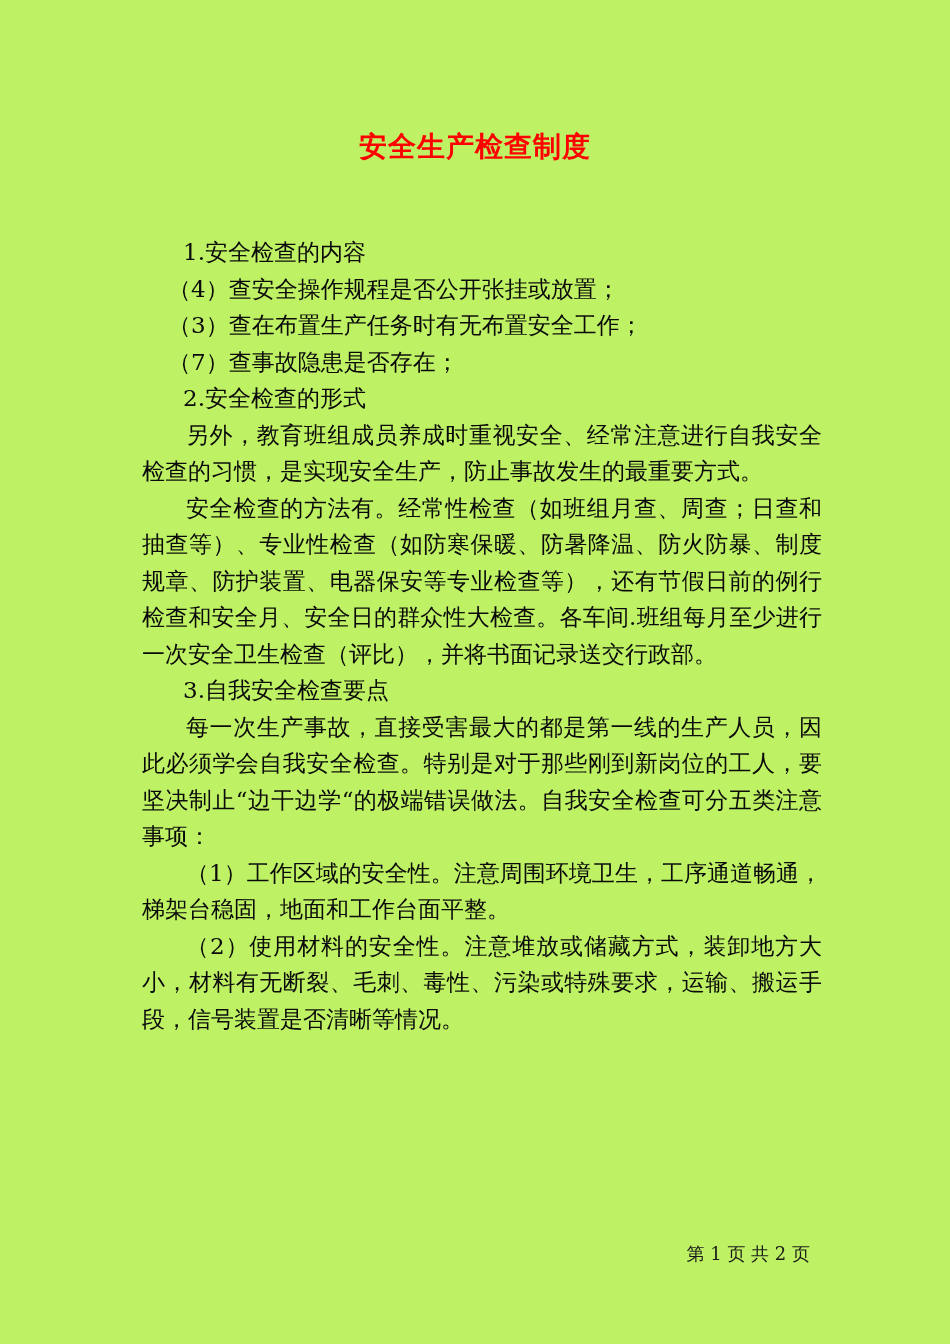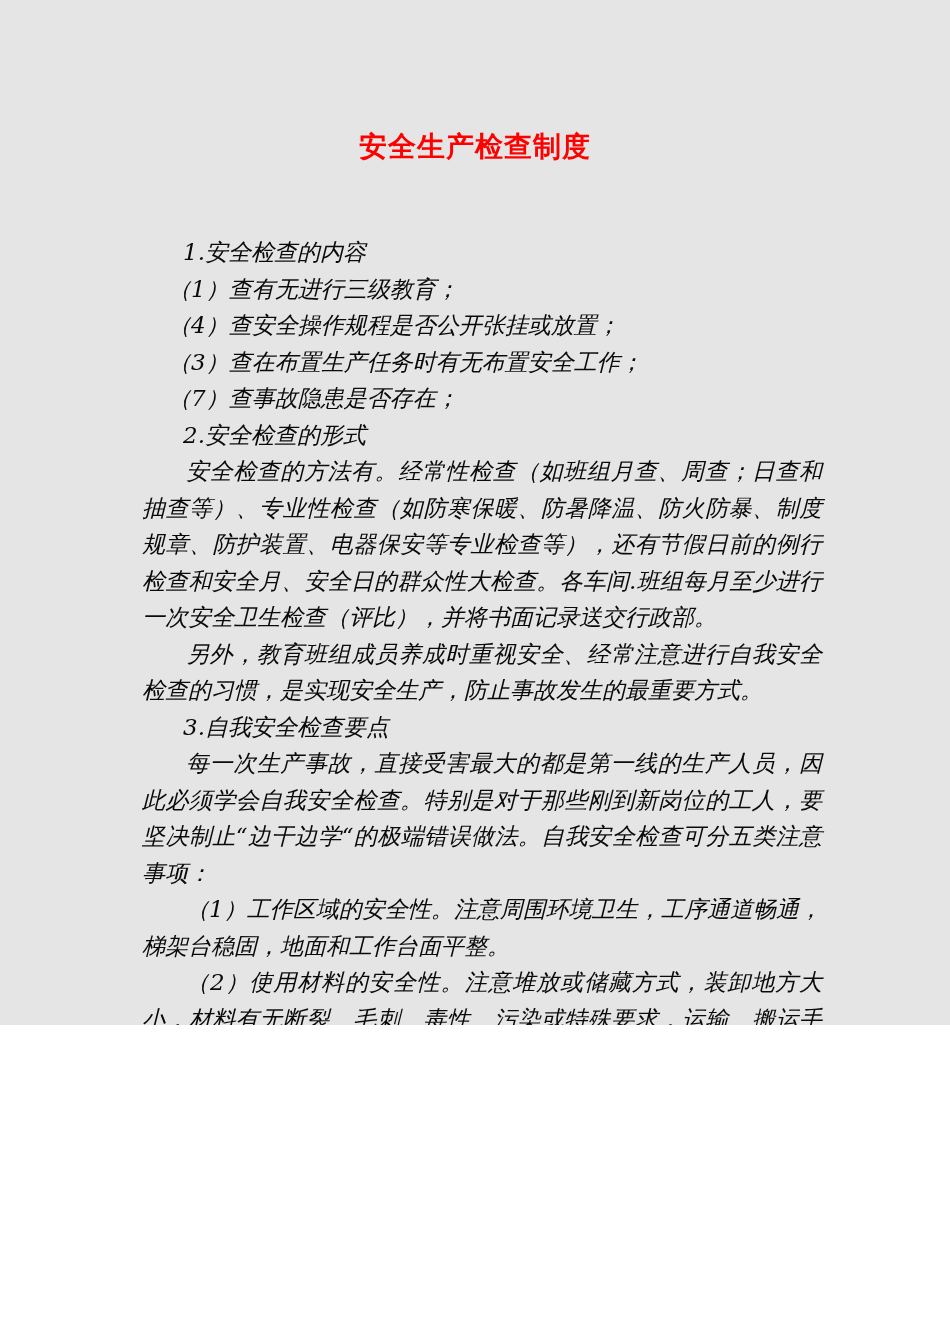--- a/index.html
+++ b/index.html
@@ -1,21 +1,21 @@
 <!DOCTYPE html>
 <html><head>
 <meta charset="utf-8">
 <style>
   * { box-sizing: border-box; }
   html, body { margin: 0; padding: 0; background: #ffffff; }
   .page {
     position: relative;
     width: 950px;
-    height: 1025px;
-    background: #e5e5e5;
+    height: 1344px;
+    background: #bef264;
     overflow: hidden;
     font-family: "DejaVu Serif", "Liberation Serif", serif;
     color: #000000;
   }
   .doc-title {
     position: absolute;
     top: 128px;
     left: 0;
     width: 100%;
     text-align: center;
@@ -27,21 +27,21 @@
   .body-text {
     position: absolute;
     left: 142px;
     top: 234px;
     width: 680px;
     font-size: 23px;
     line-height: 36.5px;
     text-align: justify;
     color: #0a0a0a;
   }
-  .para { margin: 0; padding: 0; font-style: italic; }
+  .para { margin: 0; padding: 0; }
   .para[data-style="heading"]   { text-indent: 41px; }
   .para[data-style="list-item"] { text-indent: 26px; }
   .para[data-style="paragraph"] { text-indent: 44px; }
   .page-footer {
     position: absolute;
     top: 1245px;
     left: 142px;
     width: 668px;
     text-align: right;
     font-size: 18px;
@@ -51,27 +51,26 @@
 </style>
 </head>
 <body>
 
 <div class="page">
 
   <h1 class="doc-title" style="color: rgb(255, 0, 0);">安全生产检查制度</h1>
 
   <div class="body-text">
     <p class="para" data-style="heading">1.安全检查的内容</p>
-    <p class="para" data-style="list-item">（1）查有无进行三级教育；</p>
     <p class="para" data-style="list-item">（4）查安全操作规程是否公开张挂或放置；</p>
     <p class="para" data-style="list-item">（3）查在布置生产任务时有无布置安全工作；</p>
     <p class="para" data-style="list-item">（7）查事故隐患是否存在；</p>
     <p class="para" data-style="heading">2.安全检查的形式</p>
+    <p class="para" data-style="paragraph">另外，教育班组成员养成时重视安全、经常注意进行自我安全检查的习惯，是实现安全生产，防止事故发生的最重要方式。</p>
     <p class="para" data-style="paragraph">安全检查的方法有。经常性检查（如班组月查、周查；日查和抽查等）、专业性检查（如防寒保暖、防暑降温、防火防暴、制度规章、防护装置、电器保安等专业检查等），还有节假日前的例行检查和安全月、安全日的群众性大检查。各车间.班组每月至少进行一次安全卫生检查（评比），并将书面记录送交行政部。</p>
-    <p class="para" data-style="paragraph">另外，教育班组成员养成时重视安全、经常注意进行自我安全检查的习惯，是实现安全生产，防止事故发生的最重要方式。</p>
     <p class="para" data-style="heading">3.自我安全检查要点</p>
     <p class="para" data-style="paragraph">每一次生产事故，直接受害最大的都是第一线的生产人员，因此必须学会自我安全检查。特别是对于那些刚到新岗位的工人，要坚决制止“边干边学“的极端错误做法。自我安全检查可分五类注意事项：</p>
     <p class="para" data-style="paragraph">（1）工作区域的安全性。注意周围环境卫生，工序通道畅通，梯架台稳固，地面和工作台面平整。</p>
     <p class="para" data-style="paragraph">（2）使用材料的安全性。注意堆放或储藏方式，装卸地方大小，材料有无断裂、毛刺、毒性、污染或特殊要求，运输、搬运手段，信号装置是否清晰等情况。</p>
   </div>
 
   <div class="page-footer">第 1 页 共 2 页</div>
 
 </div>
 

